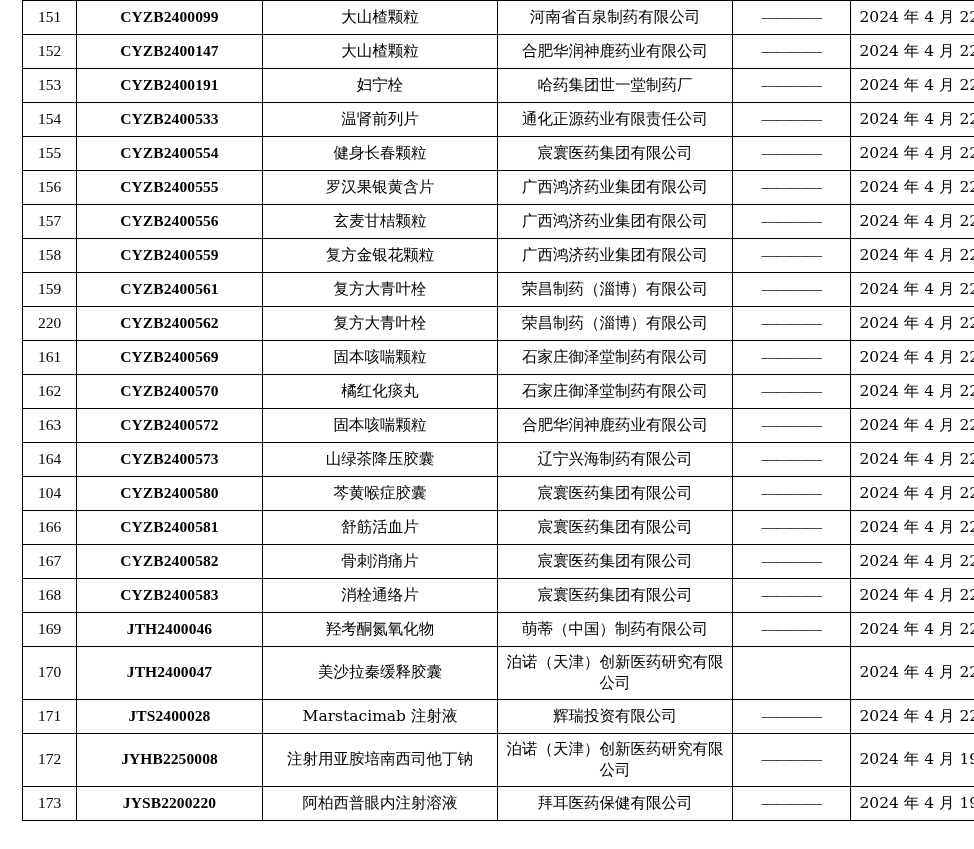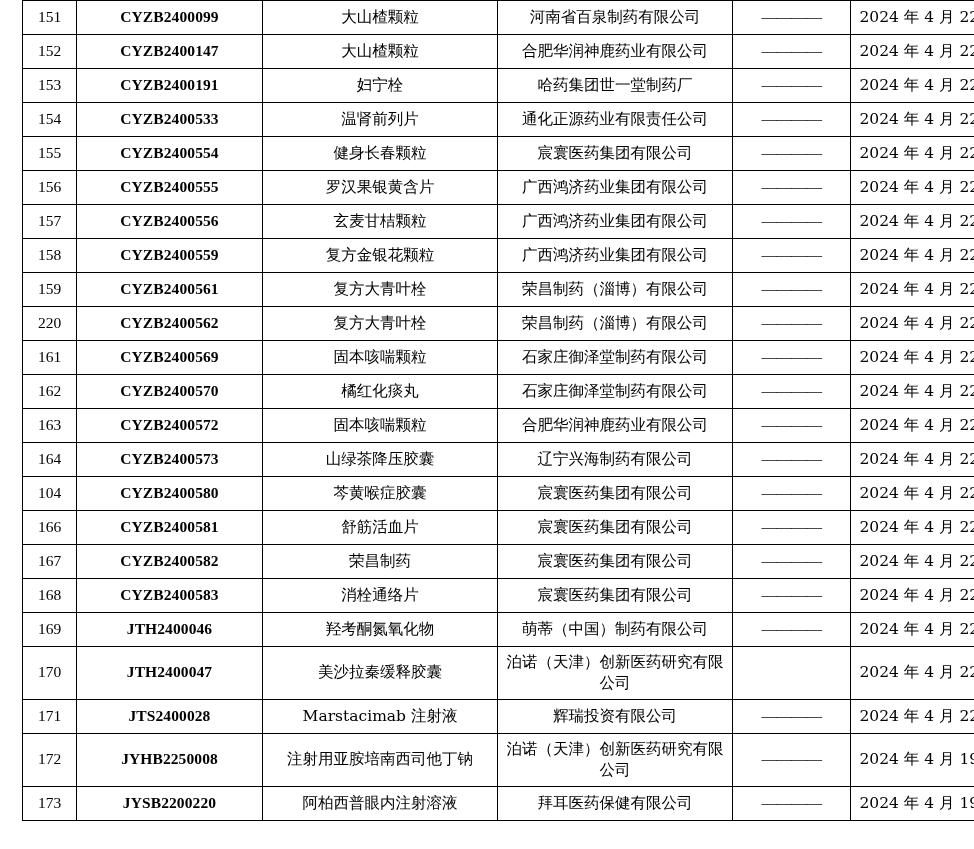--- a/index.html
+++ b/index.html
@@ -190,21 +190,21 @@
         <td class="index-cell">166</td>
         <td class="code-cell">CYZB2400581</td>
         <td class="name-cell">舒筋活血片</td>
         <td class="company-cell">宸寰医药集团有限公司</td>
         <td class="note-cell">————</td>
         <td class="date-cell">2024 年 4 月 22 日</td>
       </tr>
       <tr>
         <td class="index-cell">167</td>
         <td class="code-cell">CYZB2400582</td>
-        <td class="name-cell">荣昌制药</td>
+        <td class="name-cell">骨刺消痛片</td>
         <td class="company-cell">宸寰医药集团有限公司</td>
         <td class="note-cell">————</td>
         <td class="date-cell">2024 年 4 月 22 日</td>
       </tr>
       <tr>
         <td class="index-cell">168</td>
         <td class="code-cell">CYZB2400583</td>
         <td class="name-cell">消栓通络片</td>
         <td class="company-cell">宸寰医药集团有限公司</td>
         <td class="note-cell">————</td>

